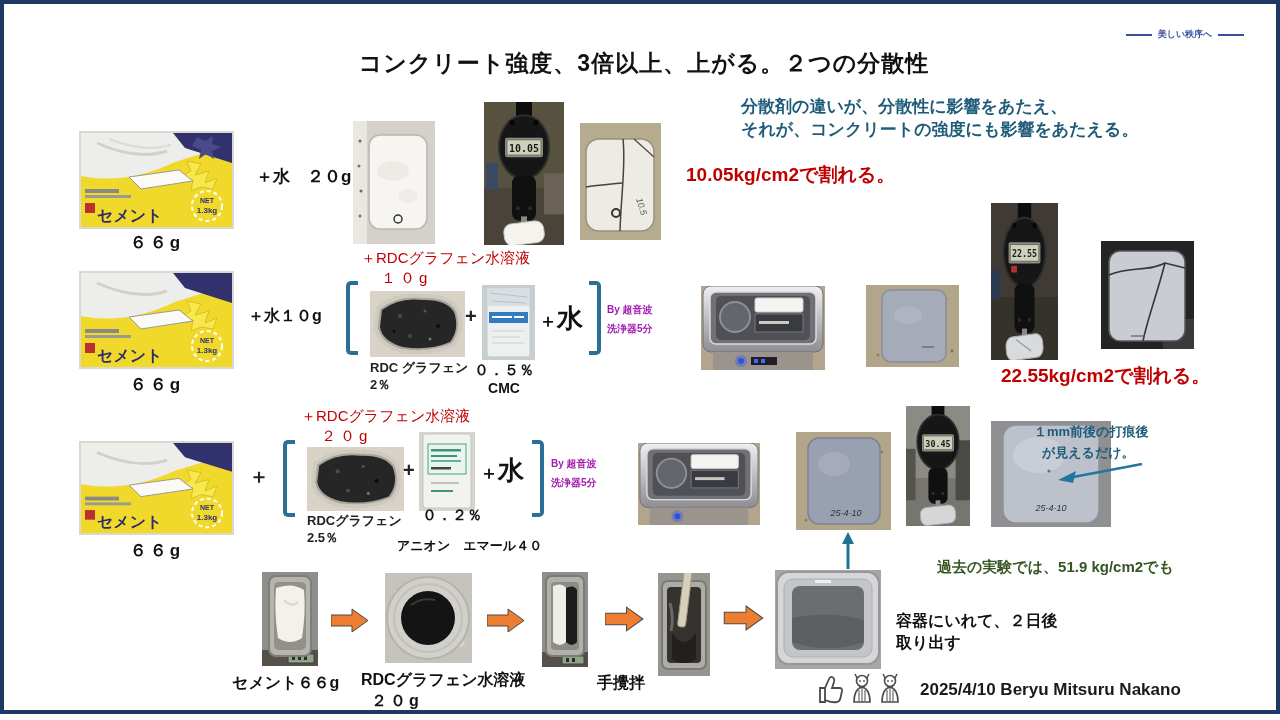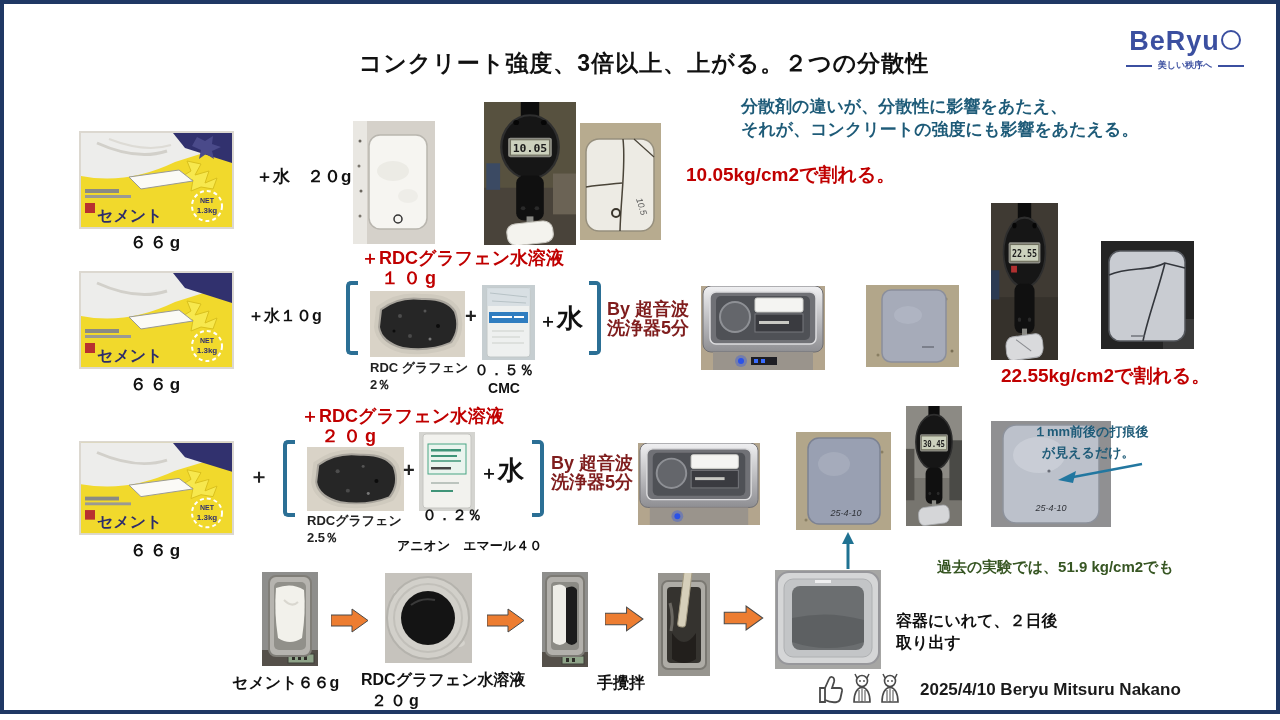--- a/index.html
+++ b/index.html
@@ -14,42 +14,41 @@
   .logo-circle{display:inline-block;width:20px;height:20px;border:2.5px solid var(--logoblue);border-radius:50%;vertical-align:baseline;margin-left:1px;}
   .logo-tag{display:flex;align-items:center;justify-content:center;gap:6px;margin-top:2px;color:var(--logoblue);font-size:9px;font-weight:bold;}
   .logo-tag .bar{display:inline-block;width:26px;height:2px;background:var(--logoblue);}
   .intro{left:737px;top:91px;font-size:17px;line-height:23px;font-weight:bold;color:var(--teal);}
   .ph{position:absolute;overflow:hidden;}
   .ph svg{display:block;width:100%;height:100%;}
   .brk{position:absolute;border:4px solid var(--bracket);width:12px;}
   .brk.o{border-right:none;border-radius:5px 0 0 5px;}
   .brk.c{border-left:none;border-radius:0 5px 5px 0;}
   .wlabel{text-align:center;font-size:17px;font-weight:bold;letter-spacing:3px;}
-  .sol{font-size:18px;font-weight:bold;color:var(--red);line-height:20px;}
+  .sol{font-size:15px;font-weight:normal;color:var(--red);line-height:20px;}
   .result{font-size:19px;font-weight:bold;color:var(--red);}
-  .method{font-size:18px;font-weight:bold;line-height:19px;color:#7f1d1d;}
+  .method{font-size:10px;font-weight:bold;line-height:19px;color:#a21caf;}
   .smalllab{font-size:13px;line-height:17px;color:#222;font-weight:bold;}
   .pct{font-size:15px;font-weight:bold;color:#151515;}
   .pw .p{font-size:18px;font-weight:bold;}
   .pw .w{font-size:26px;font-weight:bold;}
   .plus{font-size:20px;font-weight:bold;color:#222;}
   .note{font-size:13px;font-weight:bold;color:var(--teal);line-height:21px;}
   .past{font-size:15px;font-weight:bold;color:var(--green);line-height:21px;}
   .plabel{font-size:16px;font-weight:bold;}
   .credit{font-size:17px;font-weight:bold;color:#1a1a1a;}
   .lcdtxt{font-family:"DejaVu Sans Mono",monospace;font-weight:bold;}
 </style>
 </head>
 <body>
 
 <div class="slide">
 
   <div class="abs title">コンクリート強度、3倍以上、上がる。２つの分散性</div>
   <div class="abs logo">
-    <div><span class="logo-name">BeRyu</span><span class="logo-circle"></span></div>
     <div class="logo-tag">
         <span class="bar"></span>
         <span>美しい秩序へ</span>
         <span class="bar"></span>
       </div>
   </div>
   <div class="abs intro">
     <div>分散剤の違いが、分散性に影響をあたえ、</div>
     <div>それが、コンクリートの強度にも影響をあたえる。</div>
   </div>
@@ -85,21 +84,21 @@
         <circle cx="6" cy="45" r="1.5" fill="#7b776f"></circle>
         <circle cx="8" cy="70" r="1.5" fill="#6b675f"></circle>
         <circle cx="7" cy="95" r="1.5" fill="#7b776f"></circle>
       <rect x="16" y="14" width="58" height="94" rx="11" fill="#f6f5f1" stroke="#b9b6af" stroke-width="1.5"></rect>
       <ellipse cx="40" cy="50" rx="16" ry="10" fill="#ecebe5"></ellipse>
       <ellipse cx="55" cy="75" rx="10" ry="7" fill="#eeede8"></ellipse>
       <circle cx="45" cy="98" r="4" fill="none" stroke="#333" stroke-width="1.5"></circle>
     </svg>
   </div>
 
-  <div class="ph" style="left:480px;top:98px;width:92px;height:143px">
+  <div class="ph" style="left:480px;top:98px;width:80px;height:143px">
     <svg viewBox="0 0 80 140" preserveAspectRatio="none">
       <rect width="80" height="140" fill="#57513f"></rect>
       <rect y="84" width="80" height="56" fill="#49433a"></rect>
       <rect x="2" y="60" width="12" height="26" fill="#3b4a63"></rect>
       <rect x="60" y="70" width="20" height="40" fill="#6b6355"></rect>
       <rect x="32" y="0" width="16" height="20" fill="#0d0d0d"></rect>
       <ellipse cx="40" cy="44" rx="25" ry="31" fill="#161616" stroke="#2e2e2e" stroke-width="2"></ellipse>
       <circle cx="28" cy="20" r="2.5" fill="#060606"></circle>
         <circle cx="52" cy="20" r="2.5" fill="#060606"></circle>
       <rect x="21" y="35" width="38" height="19" rx="2" fill="#8c8c84"></rect>
@@ -352,21 +351,21 @@
   <div class="ph" style="left:792px;top:428px;width:95px;height:98px">
     <svg viewBox="0 0 95 98" preserveAspectRatio="none">
       <rect width="95" height="98" fill="#b2a68a"></rect>
       <circle cx="10" cy="88" r="1.5" fill="#8a7f63"></circle>
         <circle cx="86" cy="20" r="1.5" fill="#8a7f63"></circle>
       <rect x="12" y="6" width="72" height="86" rx="11" fill="#99a0b2" stroke="#7c8292" stroke-width="1.5"></rect>
       <ellipse cx="38" cy="32" rx="16" ry="12" fill="#a8aebd" opacity="0.8"></ellipse>
       <text x="50" y="84" text-anchor="middle" font-size="9" font-style="italic" fill="#2f3238">25-4-10</text>
     </svg>
   </div>
-  <div class="ph" style="left:902px;top:402px;width:56px;height:120px">
+  <div class="ph" style="left:902px;top:402px;width:64px;height:120px">
     <svg viewBox="0 0 80 140" preserveAspectRatio="none">
       <rect width="80" height="140" fill="#8c8a84"></rect>
       <rect y="84" width="80" height="56" fill="#77756f"></rect>
       <rect x="62" y="40" width="18" height="70" fill="#4a4a46"></rect>
       <rect x="0" y="50" width="12" height="60" fill="#55534e"></rect>
       <rect x="32" y="0" width="16" height="20" fill="#0d0d0d"></rect>
       <ellipse cx="40" cy="42" rx="26" ry="32" fill="#161616" stroke="#2e2e2e" stroke-width="2"></ellipse>
       <rect x="20" y="33" width="40" height="20" rx="2" fill="#8c8c84"></rect>
       <rect x="22" y="35" width="36" height="16" fill="#ccd1bd" stroke="#70705f" stroke-width="1"></rect>
       <text x="40" y="47.5" text-anchor="middle" font-size="10.5" class="lcdtxt" fill="#1c1c1c">30.45</text>

